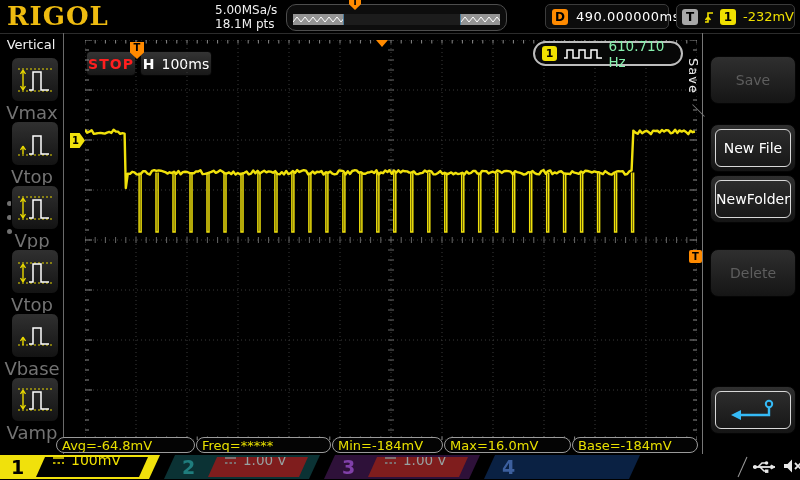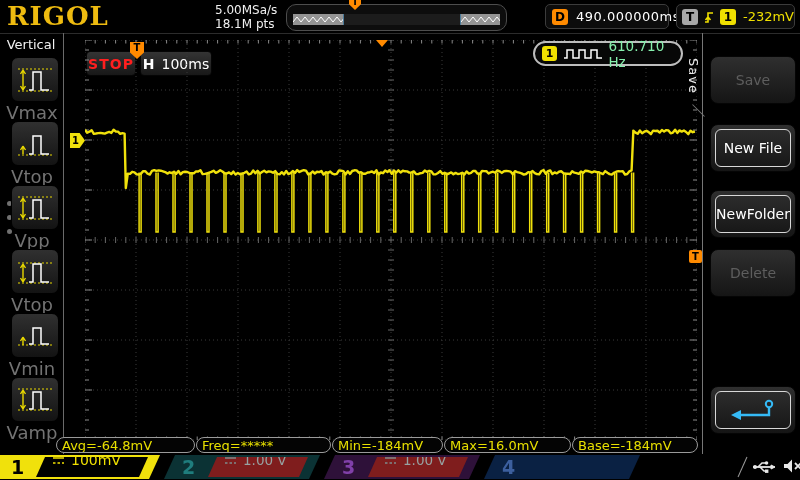--- a/index.html
+++ b/index.html
@@ -174,21 +174,21 @@
 </div>
 <div class="abs llabel" style="top:294px">Vtop</div>
 
 <div class="abs lbtn" style="top:313px">
   <svg width="40" height="32">
     <path d="M3,25 h34" stroke="#e8d800" stroke-width="1" stroke-dasharray="2 2" fill="none"></path>
     <path d="M14,24 h4 v-16 h8 v16 h8" stroke="#fff" stroke-width="1.5" fill="none"></path>
     <path d="M8,17 v8 M8,17 l-2.5,4 M8,17 l2.5,4" stroke="#e8d800" stroke-width="1.4" fill="none"></path>
   </svg>
 </div>
-<div class="abs llabel" style="top:358px">Vmin</div>
+<div class="abs llabel" style="top:358px">Vbase</div>
 
 <div class="abs lbtn" style="top:377px">
   <svg width="40" height="32">
     <path d="M3,5 h34" stroke="#e8d800" stroke-width="1" stroke-dasharray="2 2" fill="none"></path>
     <path d="M3,26 h34" stroke="#e8d800" stroke-width="1" stroke-dasharray="2 2" fill="none"></path>
     <path d="M14,25 h4 v-17 h8 v17 h8" stroke="#fff" stroke-width="1.5" fill="none"></path>
     <path d="M8,6 v19 M8,6 l-2.5,4 M8,6 l2.5,4 M8,25 l-2.5,-4 M8,25 l2.5,-4" stroke="#e8d800" stroke-width="1.4" fill="none"></path>
   </svg>
 </div>
 <div class="abs llabel" style="top:422px">Vamp</div>
@@ -541,21 +541,21 @@
 <div class="abs rmenu-border"></div>
 <div class="abs rtab">Save</div>
 <div class="abs rtab-diag"></div>
 
 <div class="abs rbtn disabled" style="top:56px">
   <div class="inner">Save</div>
 </div>
 <div class="abs rbtn" style="top:124px">
   <div class="inner">New File</div>
 </div>
-<div class="abs rbtn" style="top:190px">
+<div class="abs rbtn" style="top:175px">
   <div class="inner">NewFolder</div>
 </div>
 <div class="abs rbtn disabled" style="top:249px">
   <div class="inner">Delete</div>
 </div>
 <div class="abs rbtn" style="top:386px">
   <div class="inner">
     <svg width="56" height="26">
       <circle cx="44" cy="7" r="3.2" stroke="#35baf6" stroke-width="2" fill="none"></circle>
       <path d="M44,10 v8 h-30" stroke="#35baf6" stroke-width="2.4" fill="none"></path>

